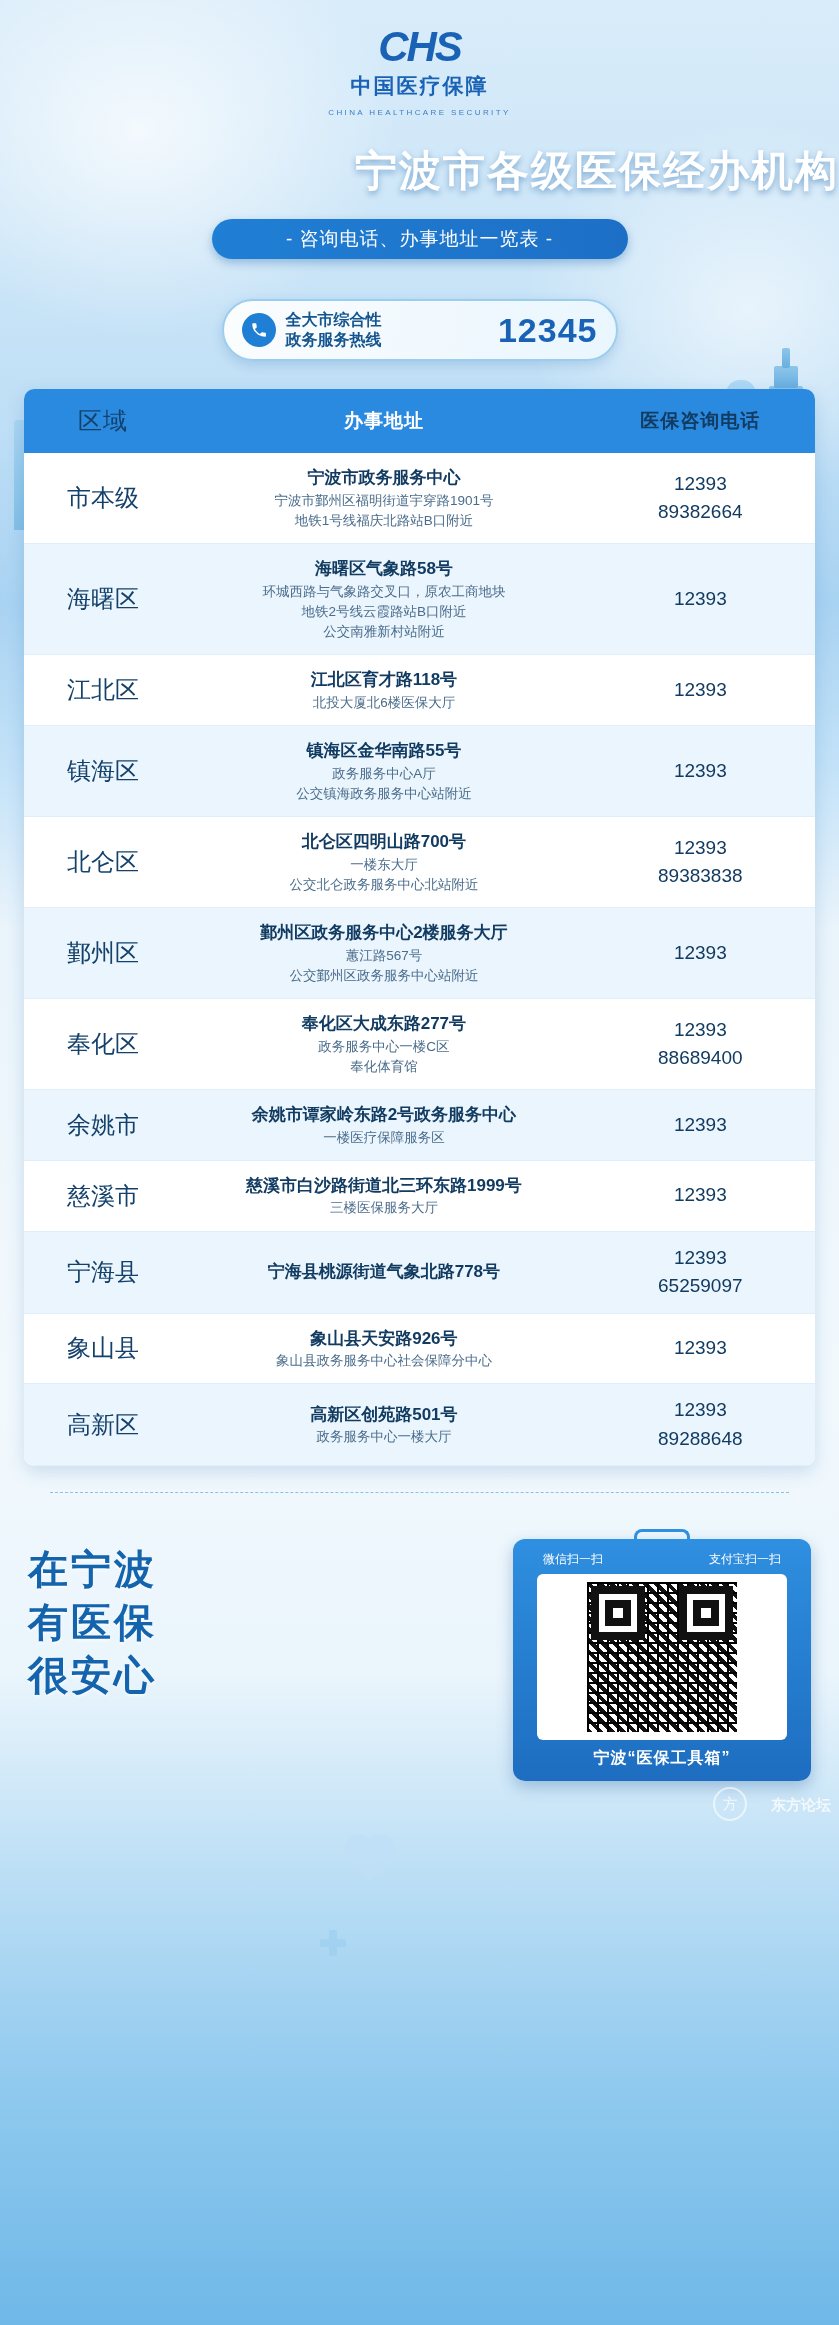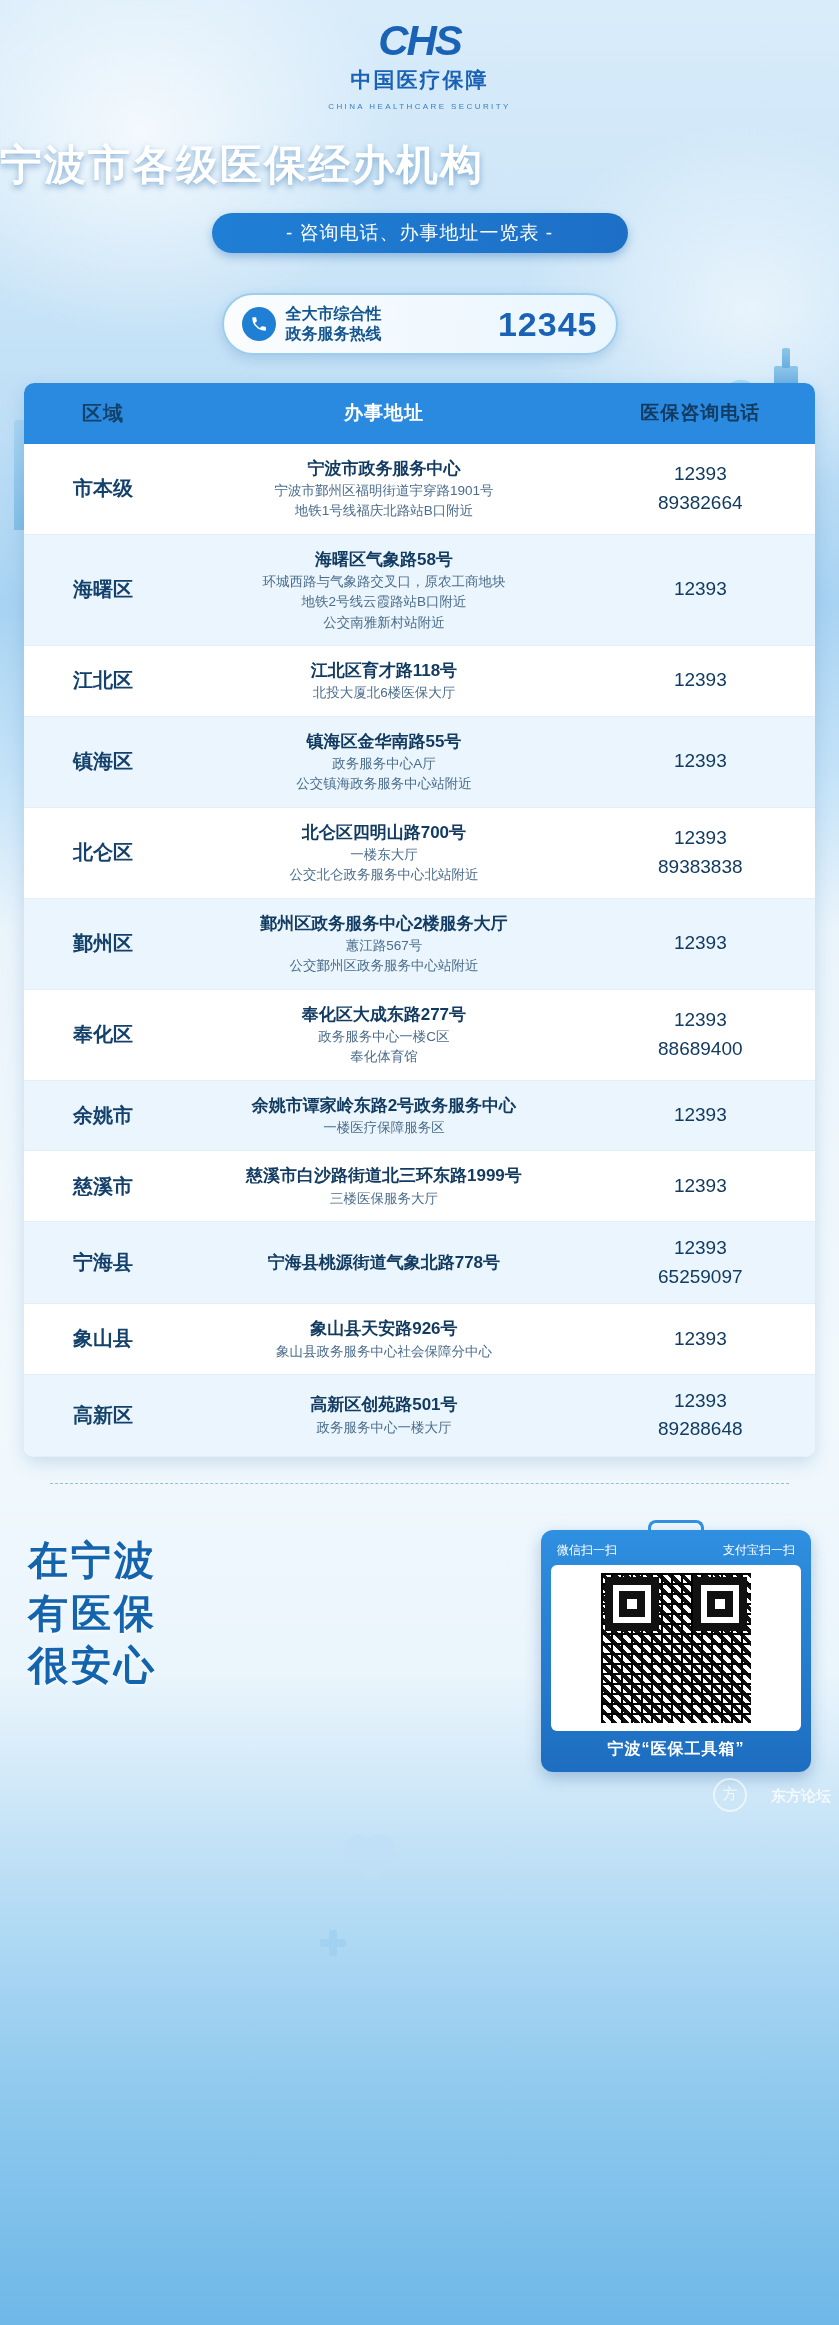--- a/index.html
+++ b/index.html
@@ -37,21 +37,21 @@
   .glow-top2 {
     position: absolute;
     right: -140px; top: 120px;
     width: 460px; height: 380px;
     background: radial-gradient(ellipse at center, rgba(255,255,255,.6), rgba(255,255,255,0) 70%);
     pointer-events: none;
   }
   
   .logo-wrap {
     position: relative;
-    padding-top: 20px;
+    padding-top: 26px;
     text-align: center;
   }
   .logo-mark {
     display: inline-block;
     font-size: 42px;
     font-weight: bold;
     letter-spacing: -2px;
     color: #1a62b5;
     font-style: italic;
     line-height: 1;
@@ -66,21 +66,21 @@
   .logo-en {
     margin-top: 8px;
     font-size: 8px;
     color: #3a7fc4;
     letter-spacing: 2.4px;
   }
   
   .main-title {
     position: relative;
     margin-top: 26px;
-    text-align: left;
+    text-align: right;
     font-size: 42px;
     font-weight: bold;
     color: #fff;
     letter-spacing: 2px;
     text-shadow: 0 3px 6px rgba(20,90,160,.45), 0 1px 0 #cfe6fa;
   }
   .sub-pill {
     position: relative;
     margin: 20px auto 0;
     width: 416px;
@@ -151,21 +151,21 @@
   }
   tbody td {
     padding: 12px 6px;
     text-align: center;
     color: #1b3f63;
     vertical-align: middle;
     border-bottom: 1px solid #e3eff8;
   }
   tbody tr:nth-child(odd) { background: #ffffff; }
   tbody tr:nth-child(even) { background: #eaf5fd; }
-  .col-region { width: 20%; font-size: 20px; font-weight: bold; color: #14416b; }
+  .col-region { width: 20%; font-size: 24px; font-weight: normal; color: #14416b; }
   .col-addr { width: 51%; }
   .col-tel { width: 29%; font-size: 19px; color: #123b61; line-height: 1.5; }
   .addr-main { font-size: 17px; font-weight: bold; color: #123b61; line-height: 1.5; }
   .addr-sub { font-size: 13.5px; color: #4b6d8c; line-height: 1.5; }
   
   .divider {
     position: relative;
     margin: 26px 50px 0;
     border-top: 1.5px dashed #8fc0e2;
   }
@@ -183,24 +183,24 @@
     font-size: 40px;
     font-weight: bold;
     color: #1463ad;
     letter-spacing: 3px;
     line-height: 1.32;
     text-shadow: 0 2px 3px rgba(255,255,255,.7);
   }
   .qr-card {
     margin-left: auto;
     margin-top: 10px;
-    width: 270px;
+    width: 298px;
     border-radius: 12px;
     background: linear-gradient(180deg,#2f8fe0,#1d6dc0);
-    padding: 10px 10px 12px;
+    padding: 10px 24px 12px;
     box-shadow: 0 6px 16px rgba(20,80,150,.3);
     position: relative;
   }
   .qr-handle {
     position: absolute;
     top: -10px; left: 50%;
     transform: translateX(-50%);
     width: 56px; height: 14px;
     border: 3px solid #2f8fe0;
     border-bottom: none;

